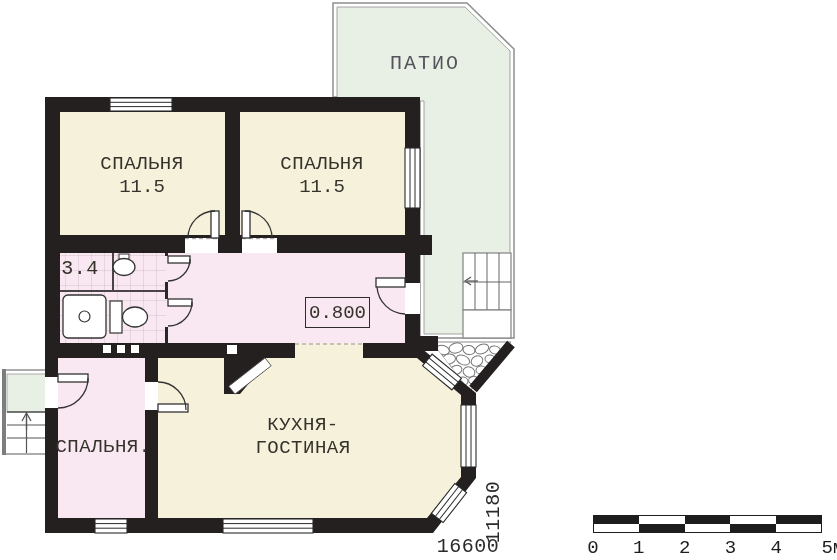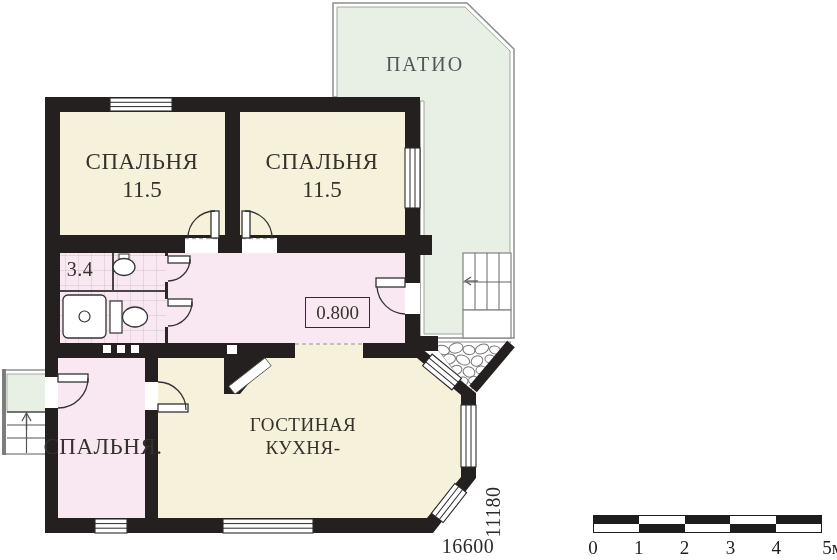--- a/index.html
+++ b/index.html
@@ -1,23 +1,23 @@
 <!DOCTYPE html>
 <html><head>
 <meta charset="utf-8">
 <style>
   html,body{margin:0;padding:0;background:#ffffff;}
   #stage{
     position:relative;width:837px;height:560px;background:#ffffff;overflow:hidden;
-    font-family:Liberation Serif, serif;
+    font-family:Liberation Mono, monospace;
   }
   #plan-svg{position:absolute;left:0;top:0;}
   .room-label{
     position:absolute;transform:translate(-50%,-50%);
-    text-align:center;color:#35322c;font-size:23px;line-height:1.2;
+    text-align:center;color:#35322c;font-size:19px;line-height:1.2;
     letter-spacing:.5px;white-space:nowrap;pointer-events:none;
   }
   .room-label .area{letter-spacing:0;}
   .patio-label{color:#54555c;font-size:20px;letter-spacing:2px;}
   .kitchen-label{font-size:19px;}
   .elev-box{
     position:absolute;left:305px;top:297px;width:65px;height:31px;
     border:1.6px solid #2e2b28;box-sizing:border-box;
     display:flex;align-items:center;justify-content:center;
     font-size:19px;color:#35322c;background:transparent;
@@ -261,22 +261,22 @@
 </div>
 
 <div class="room-label" style="left:80px;top:269px;font-size:20px;">3.4</div>
 
 
 <div class="elev-box">
   <span>0.800</span>
 </div>
 
 <div class="room-label kitchen-label" style="left:303px;top:437px;">
+  <div>КУХНЯ-</div>
   <div>ГОСТИНАЯ</div>
-  <div>КУХНЯ-</div>
 </div>
 
 <div class="room-label" style="left:103px;top:447px;">
   <div>СПАЛЬНЯ.</div>
 </div>
 
 <div class="dim-label" style="left:468px;top:546px;">16600</div>
 <div class="dim-label dim-vert" style="left:493px;top:512px;">11180</div>
 
 <div class="scalebar">

